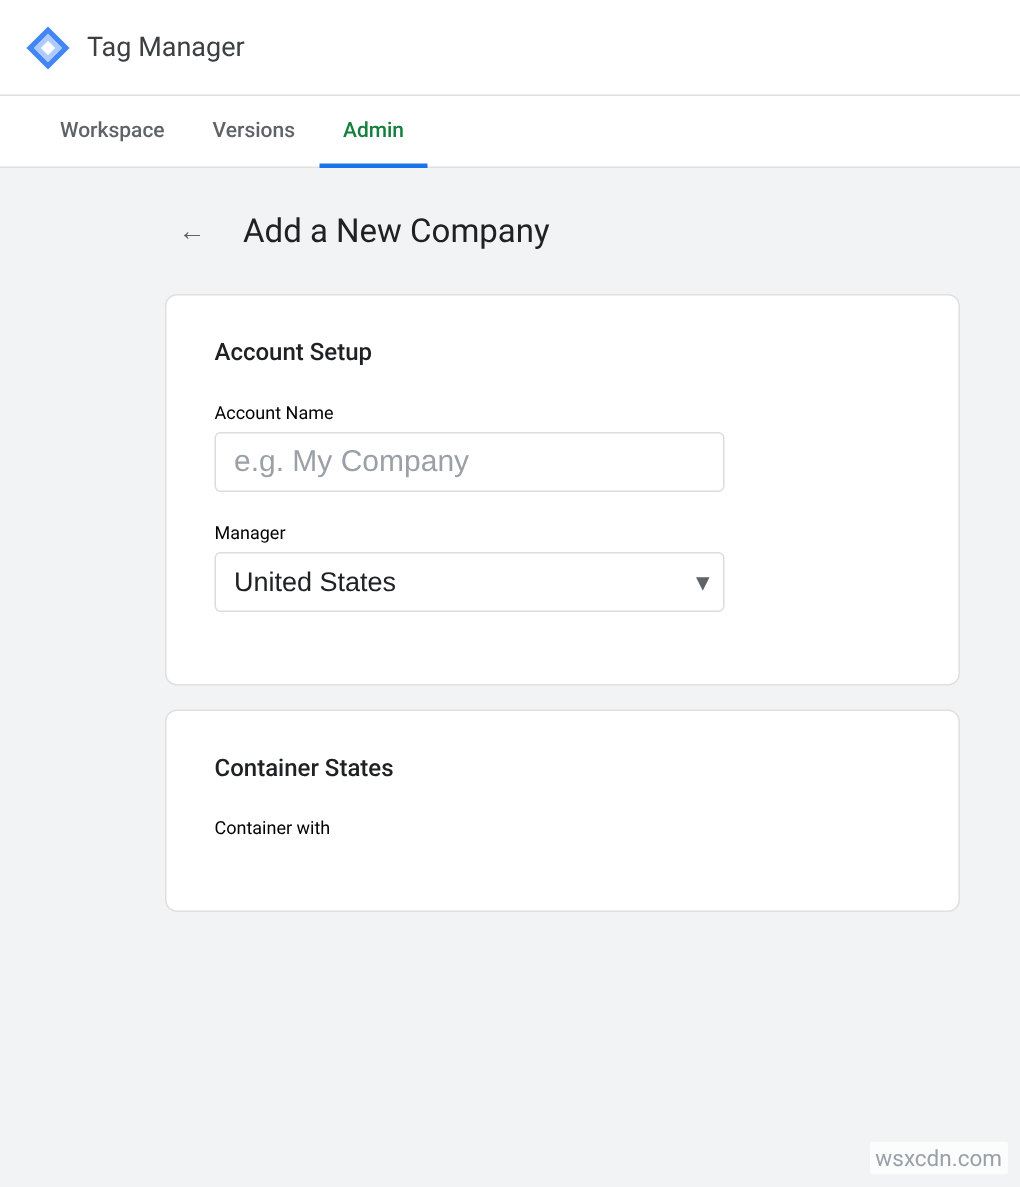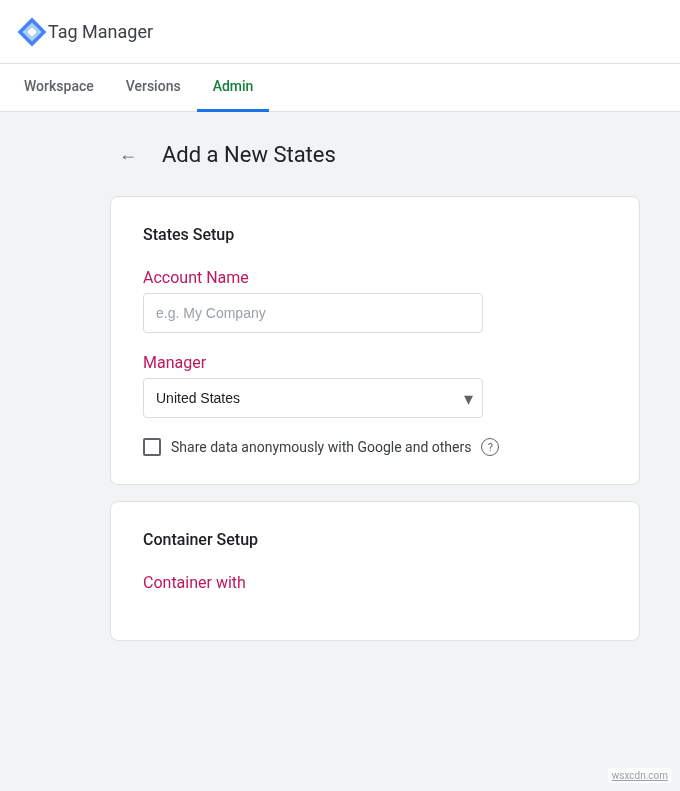--- a/index.html
+++ b/index.html
@@ -22,40 +22,41 @@
       height: 64px;
       display: flex;
       align-items: center;
       padding: 0 16px;
       border-bottom: 1px solid #e0e0e0;
     }
 
     .header-logo {
       display: flex;
       align-items: center;
+      gap: 10px;
     }
 
     .logo-diamond {
       width: 32px;
       height: 32px;
     }
 
     .header-title {
       font-size: 18px;
       color: #3c4043;
       font-weight: 400;
     }
 
     
     .nav {
       background: #fff;
       border-bottom: 1px solid #e0e0e0;
       display: flex;
-      align-items: center;
-      padding: 0 8px;
+      align-items: flex-start;
+      padding: 0 24px;
       height: 48px;
     }
 
     .nav-item {
       padding: 0 16px;
       height: 48px;
       display: flex;
       align-items: center;
       font-size: 14px;
       color: #5f6368;
@@ -123,34 +124,34 @@
       margin-bottom: 24px;
     }
 
     
     .form-group {
       margin-bottom: 20px;
     }
 
     .form-label {
       display: block;
-      font-size: 16px;
-      color: #be185d;
+      font-size: 12px;
+      color: #000000;
       margin-bottom: 6px;
       font-weight: 400;
     }
 
     .form-input {
       width: 100%;
       max-width: 340px;
       height: 40px;
       border: 1px solid #dadce0;
       border-radius: 4px;
       padding: 0 12px;
-      font-size: 14px;
+      font-size: 20px;
       color: #3b82f6;
       outline: none;
       background: #fff;
     }
 
     .form-input::placeholder {
       color: #9aa0a6;
     }
 
     
@@ -158,21 +159,21 @@
       position: relative;
       width: 340px;
     }
 
     .form-select {
       width: 100%;
       height: 40px;
       border: 1px solid #dadce0;
       border-radius: 4px;
       padding: 0 36px 0 12px;
-      font-size: 14px;
+      font-size: 18px;
       color: #202124;
       outline: none;
       background: #fff;
       appearance: none;
       cursor: pointer;
       font-weight: 500;
     }
 
     .select-arrow {
       position: absolute;
@@ -225,26 +226,25 @@
       color: #5f6368;
       cursor: pointer;
       flex-shrink: 0;
     }
 
     
     .watermark {
       position: fixed;
       bottom: 8px;
       right: 8px;
-      font-size: 10px;
+      font-size: 15px;
       color: #9aa0a6;
       background: rgba(255,255,255,0.7);
       padding: 2px 4px;
       border-radius: 2px;
-      text-decoration: underline;
     }
   </style>
 </head>
 <body>
 
 <header class="header">
   <div class="header-logo">
     <svg class="logo-diamond" viewBox="0 0 40 40" xmlns="http://www.w3.org/2000/svg">
       <polygon points="20,2 38,20 20,38 2,20" fill="#4285f4"></polygon>
       <polygon points="20,8 32,20 20,32 8,20" fill="#aecbfa"></polygon>
@@ -259,53 +259,48 @@
   <a class="nav-item">Versions</a>
   <a class="nav-item active">Admin</a>
 </nav>
 
 <main class="main-content">
 
   <div class="page-header">
     <button class="back-button">
       <span>←</span>
     </button>
-    <h1 class="page-title">Add a New States</h1>
+    <h1 class="page-title">Add a New Company</h1>
   </div>
 
   <div class="card">
-    <h2 class="card-title">States Setup</h2>
+    <h2 class="card-title">Account Setup</h2>
 
     <div class="form-group">
       <label class="form-label">Account Name</label>
       <input type="text" class="form-input" placeholder="e.g. My Company" style="">
     </div>
 
     <div class="form-group">
       <label class="form-label">Manager</label>
       <div class="form-select-wrapper">
         <select class="form-select">
           <option>United States</option>
           <option>United Kingdom</option>
           <option>Canada</option>
           <option>Australia</option>
         </select>
         <span class="select-arrow">▾</span>
       </div>
     </div>
 
-    <div class="checkbox-row">
-      <input type="checkbox" class="checkbox-input" style="">
-      <span class="checkbox-label">Share data anonymously with Google and others</span>
-      <span class="help-icon">?</span>
-    </div>
   </div>
 
   <div class="card">
-    <h2 class="card-title">Container Setup</h2>
+    <h2 class="card-title">Container States</h2>
 
     <div class="form-group">
       <label class="form-label">Container with</label>
     </div>
   </div>
 
 </main>
 
 <div class="watermark">wsxcdn.com</div>
 

